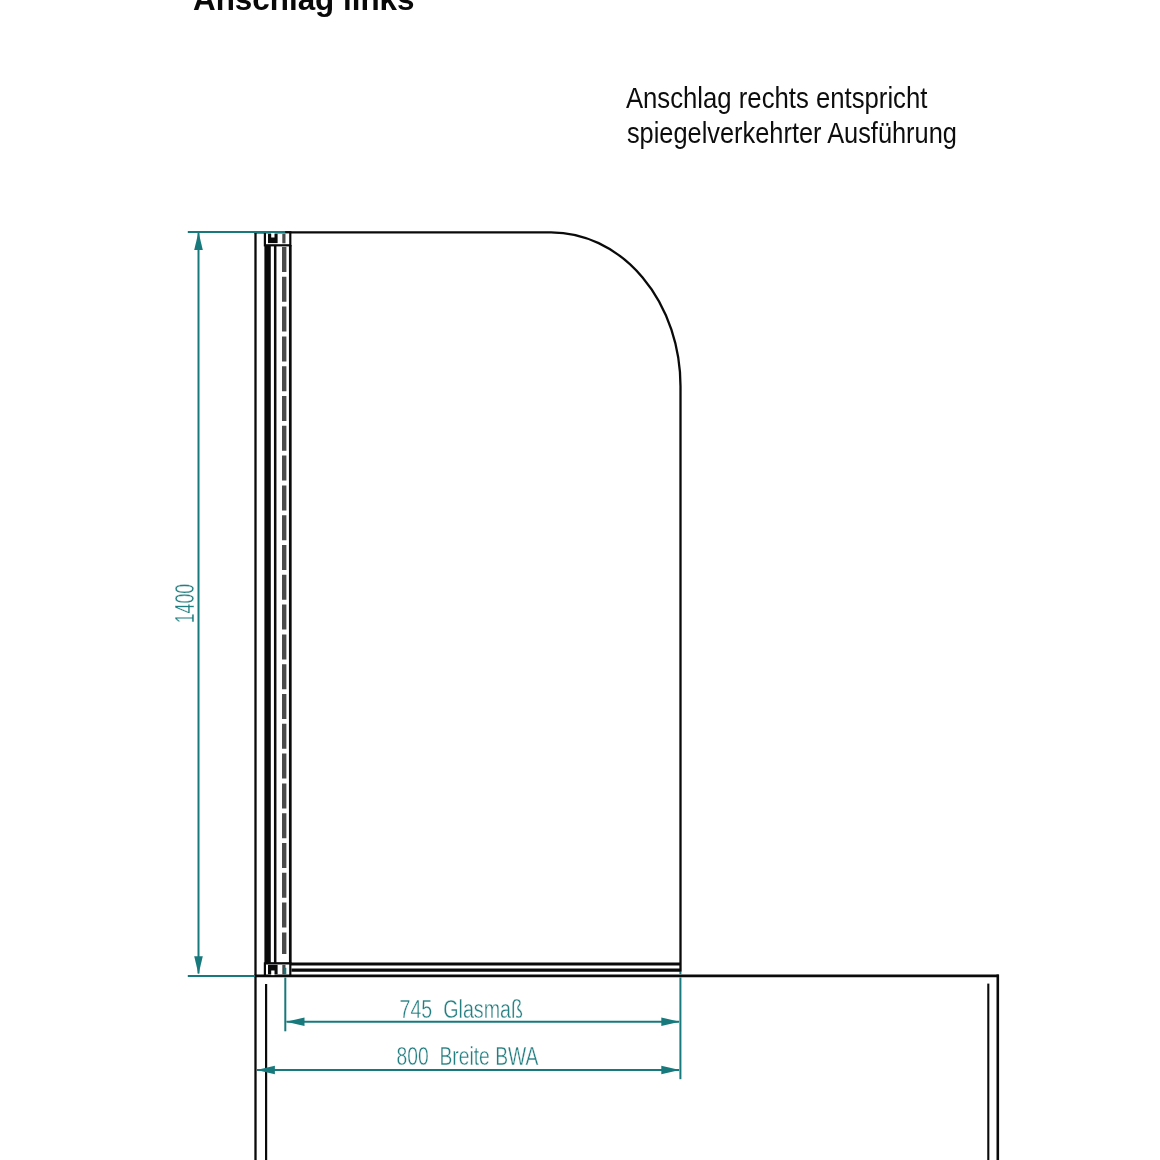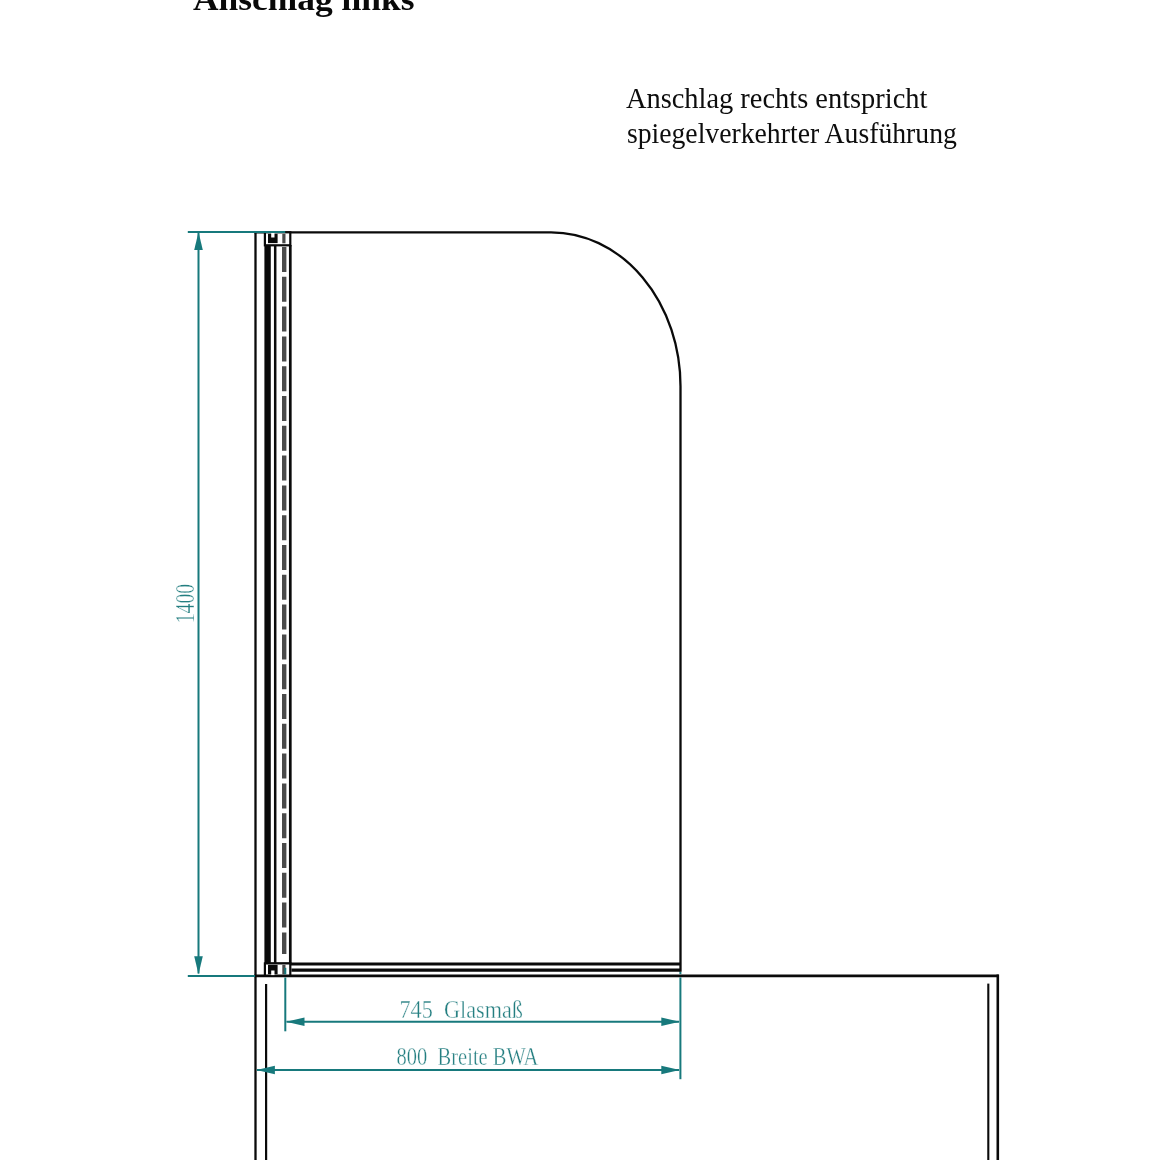--- a/index.html
+++ b/index.html
@@ -1,17 +1,17 @@
 <!DOCTYPE html>
 <html><head>
 <meta charset="utf-8">
 <style>
   html,body{margin:0;padding:0;background:#ffffff;}
   .page{position:relative;width:1076px;height:1160px;background:#ffffff;overflow:hidden;
-        font-family:Liberation Serif, serif;}
+        font-family:Liberation Sans, sans-serif;}
 </style>
 </head>
 <body>
 <div class="page">
 <svg width="1160" height="1160" viewBox="0 0 1160 1160">
 
   <rect x="0" y="0" width="1160" height="1160" fill="#ffffff"></rect>
 
   <text x="193" y="9.8" font-size="30.5" font-weight="bold" fill="#090909" textLength="221.5" lengthAdjust="spacingAndGlyphs">Anschlag links</text>
 

